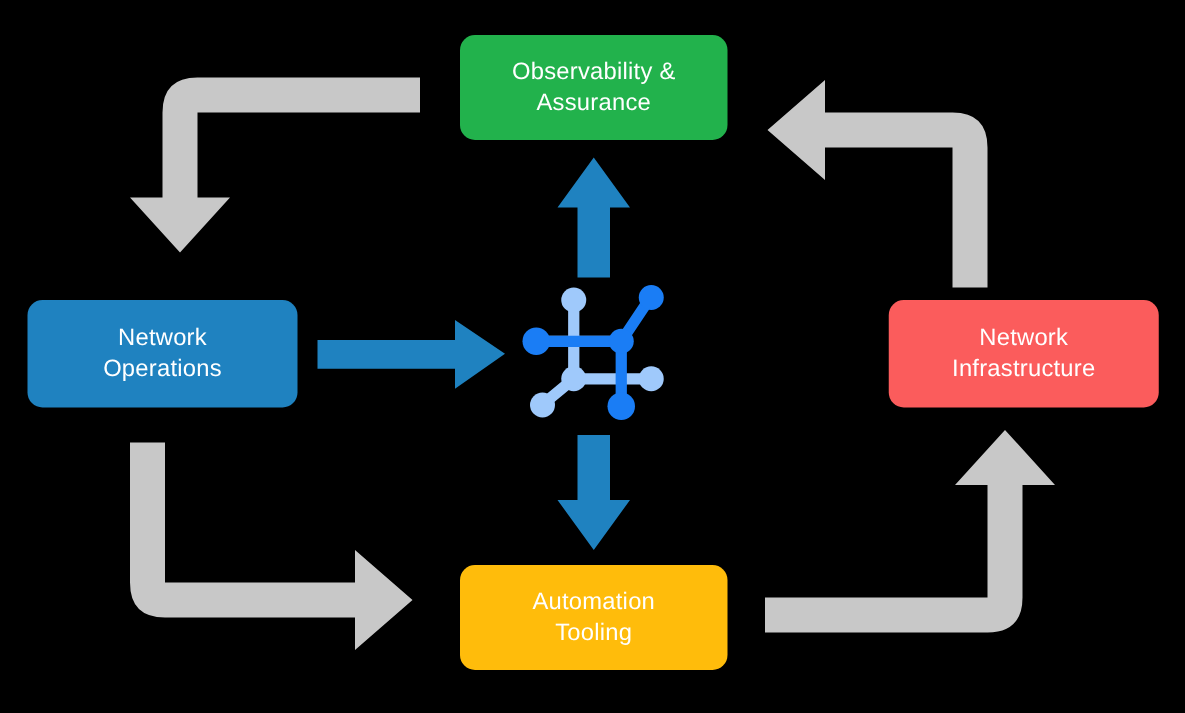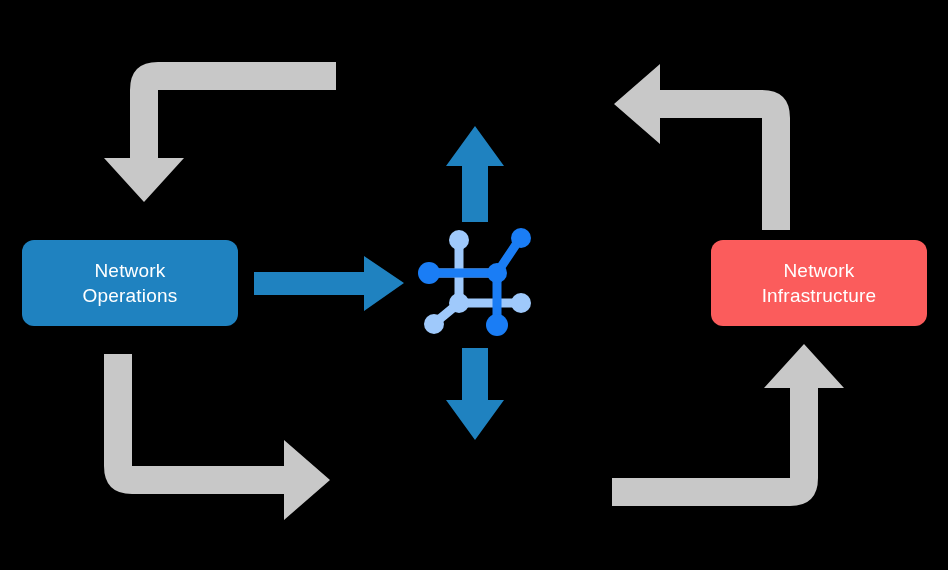--- a/index.html
+++ b/index.html
@@ -160,25 +160,33 @@
       <circle cx="434" cy="324" r="10" fill="#9fc9fb"></circle>
       <circle cx="521" cy="303" r="10" fill="#9fc9fb"></circle>
 
       <circle cx="429" cy="273" r="11" fill="#1a7df5"></circle>
       <circle cx="497" cy="273" r="10" fill="#1a7df5"></circle>
       <circle cx="521" cy="238" r="10" fill="#1a7df5"></circle>
       <circle cx="497" cy="325" r="11" fill="#1a7df5"></circle>
     </g>
   </svg>
 
+  <div class="node-box" id="box-observability" style="background:#22b24c;">
+    <span class="node-label">Observability &amp;
+Assurance</span>
+  </div>
 
   <div class="node-box" id="box-operations" style="background:#1f82c0;">
     <span class="node-label">Network
 Operations</span>
   </div>
 
   <div class="node-box" id="box-infrastructure" style="background:#fb5c5c;">
     <span class="node-label">Network
 Infrastructure</span>
   </div>
 
+  <div class="node-box" id="box-automation" style="background:#ffbc0b;">
+    <span class="node-label">Automation
+Tooling</span>
+  </div>
 
 </div>
 
 </body></html>

